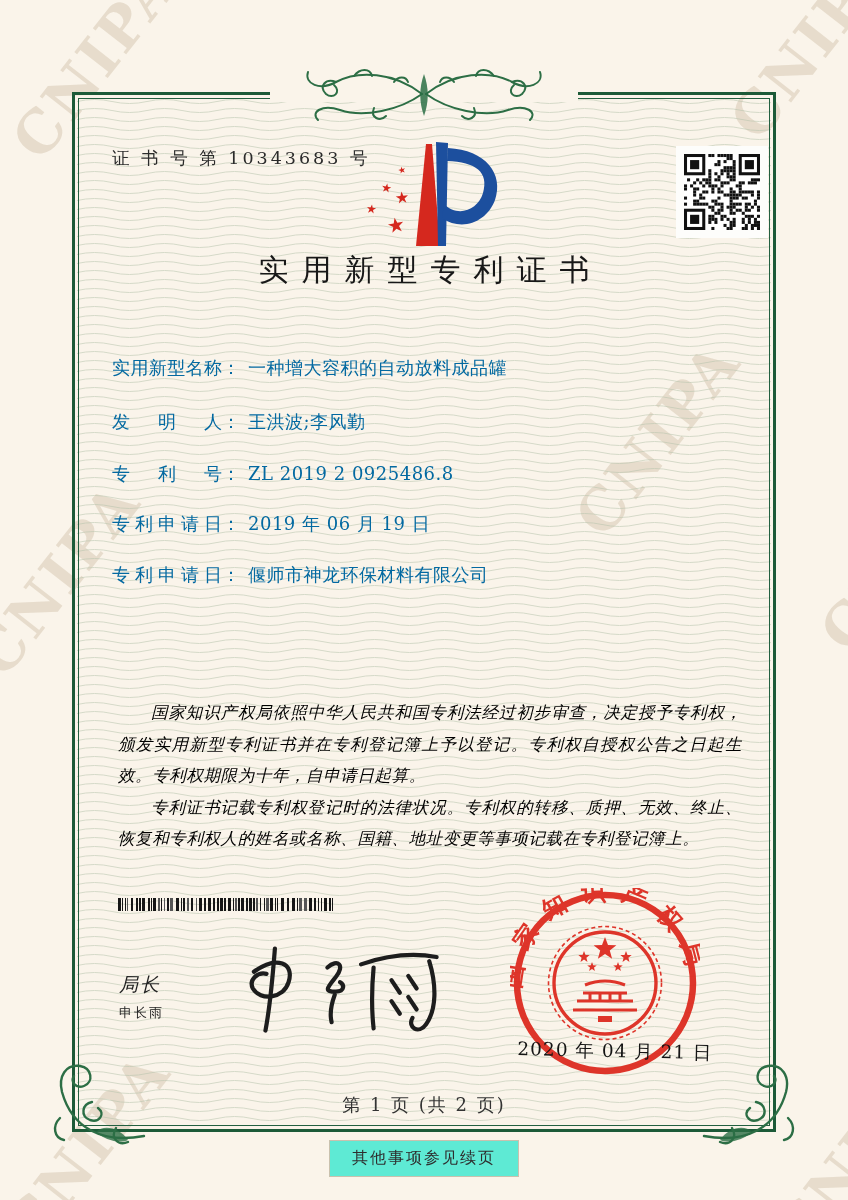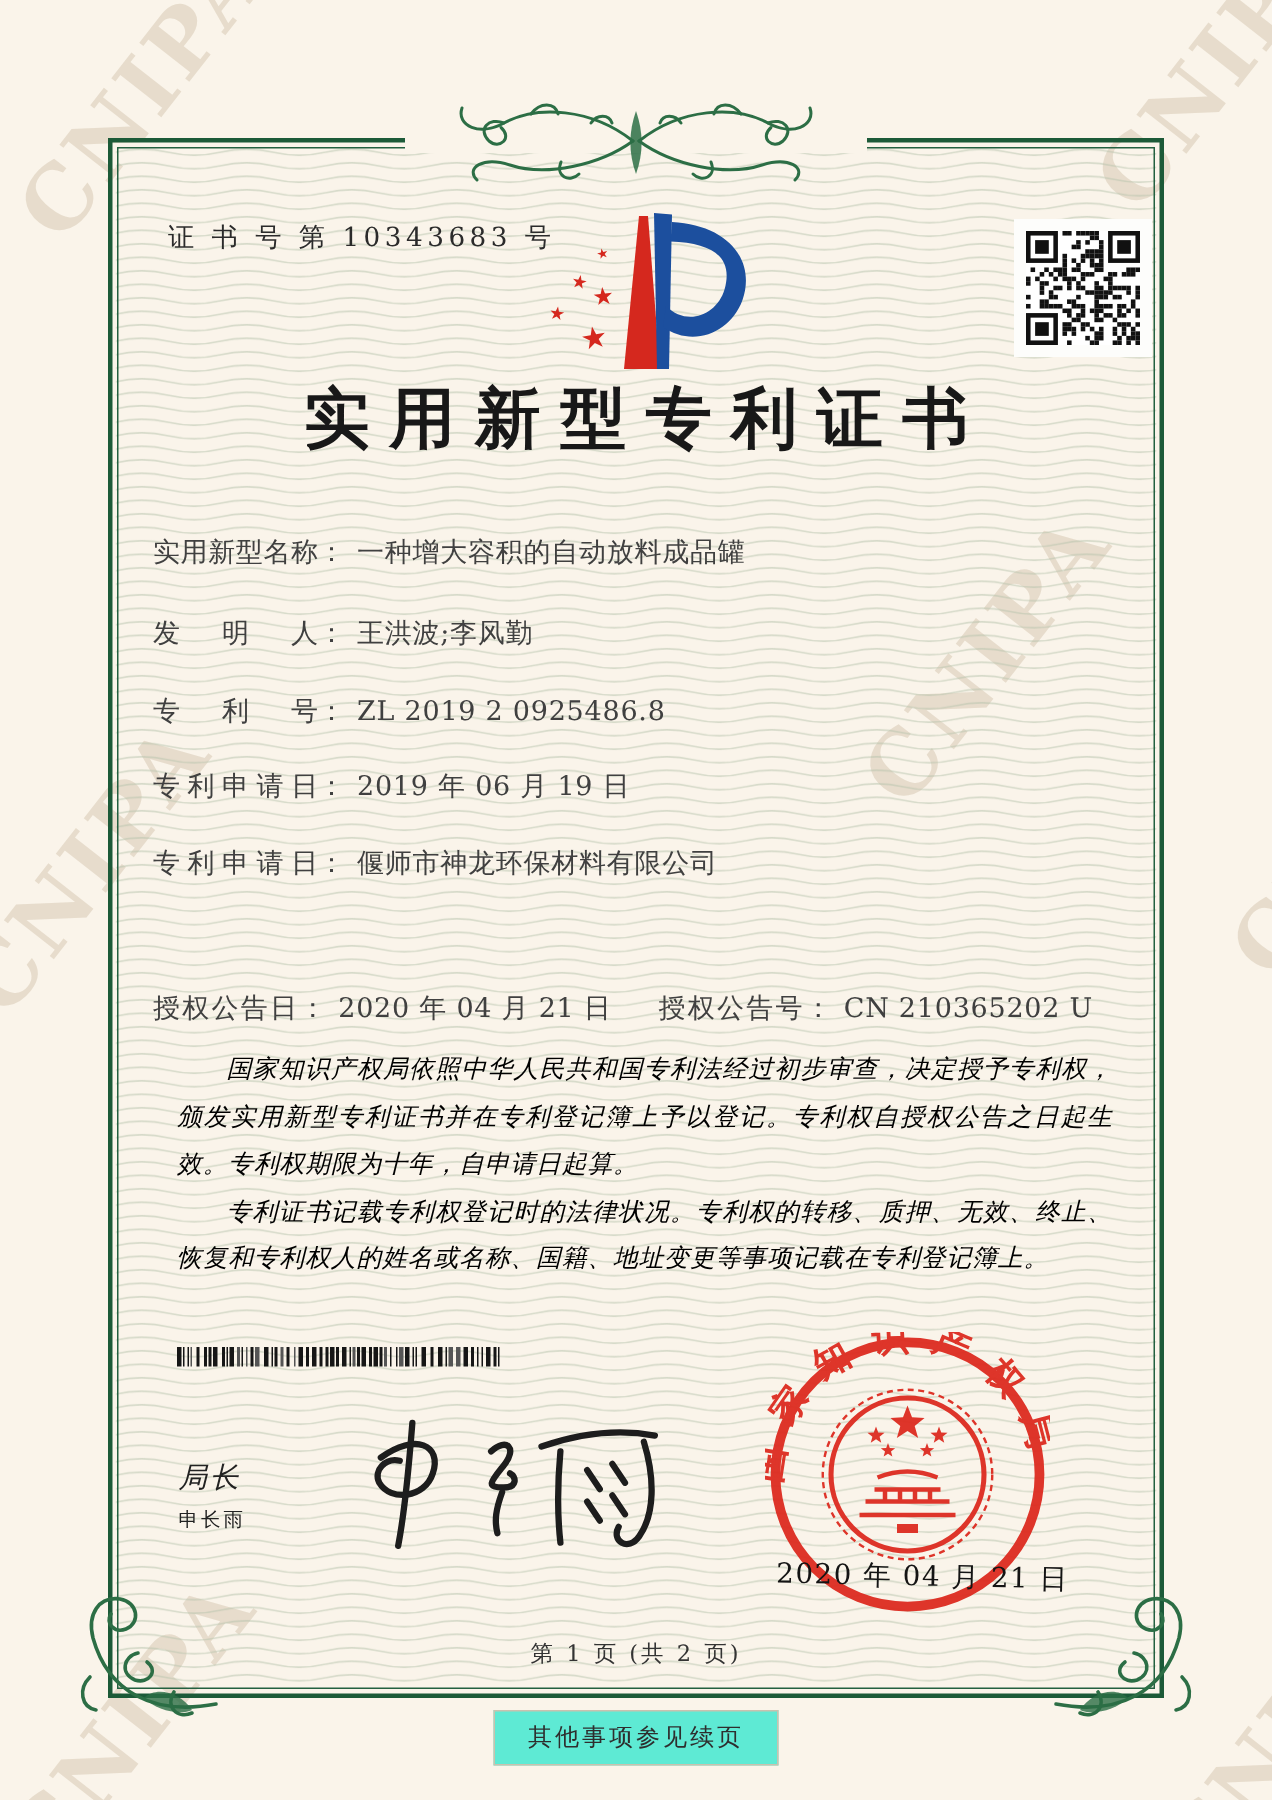--- a/index.html
+++ b/index.html
@@ -17,45 +17,45 @@
       border:3px solid #1c5a38;z-index:3;}
   .frame-inner{position:absolute;left:3px;top:3px;right:3px;bottom:3px;border:1px solid #236040;}
   .ornament{position:absolute;z-index:4;}
 
   
   #cert-no{position:absolute;left:112px;top:146px;font-size:17.5px;letter-spacing:3px;color:#2b2b2b;z-index:5;}
   #logo{position:absolute;left:388px;top:140px;width:120px;height:112px;z-index:5;}
   .logo-star{position:absolute;color:#d5281e;z-index:6;line-height:1;}
   #qr-box{position:absolute;left:676px;top:146px;width:92px;height:92px;background:#fdfdfb;z-index:5;
       display:flex;align-items:center;justify-content:center;}
-  #title{position:absolute;left:0;top:250px;width:848px;text-align:center;font-size:44px;font-weight:bold;
+  #title{position:absolute;left:0;top:250px;width:848px;text-align:center;font-size:30px;font-weight:normal;
       letter-spacing:13px;text-indent:13px;color:#181818;z-index:5;}
 
   
-  .field-row{position:absolute;left:102px;width:645px;font-size:18px;color:#404040;z-index:5;white-space:nowrap;}
+  .field-row{position:absolute;left:112px;width:645px;font-size:18px;color:#0369a1;z-index:5;white-space:nowrap;}
   .flabel{display:inline-block;width:110px;text-align:justify;text-align-last:justify;}
   .fcolon{display:inline-block;margin-right:8px;}
   .fvalue{letter-spacing:.5px;}
   .glabel{letter-spacing:1.5px;}
   #grant-right{position:absolute;left:337px;top:0;}
 
   
   #paras{position:absolute;left:118px;top:697px;width:624px;z-index:5;}
   #paras p{margin:0;font-size:16.5px;line-height:31.5px;text-indent:2em;text-align:justify;
       color:#000000;font-style:italic;letter-spacing:.6px;}
 
   
   #barcode{position:absolute;left:118px;top:897px;width:220px;height:16px;z-index:5;}
   #director-title{position:absolute;left:119px;top:972px;font-size:19px;letter-spacing:2px;color:#222;z-index:5;font-style:italic;}
   #director-name{position:absolute;left:119px;top:1004px;font-size:13px;letter-spacing:2px;color:#222;z-index:5;}
   #signature{position:absolute;left:235px;top:938px;width:210px;height:100px;z-index:6;}
   #seal{position:absolute;left:510px;top:888px;width:190px;height:190px;z-index:5;opacity:.95;}
   #seal-date{position:absolute;left:515px;top:1038px;width:200px;text-align:center;font-size:18.5px;
       letter-spacing:1px;color:#141414;z-index:7;transform:rotate(1.2deg);}
-  #page-info{position:absolute;left:0;top:1093px;width:848px;text-align:center;font-size:15px;
+  #page-info{position:absolute;left:0;top:1093px;width:848px;text-align:center;font-size:18px;
       letter-spacing:2px;color:#333;z-index:5;}
   #cont-box{position:absolute;left:50%;transform:translateX(-50%);top:1140px;padding:7px 22px;
       border:1px solid #c9c1ae;background:#5eead4;font-size:16px;letter-spacing:2px;color:#2e2e2e;z-index:5;}
 </style>
 </head>
 <body>
 
 <div id="page">
 
   <div class="wm" style="left:-18px;top:28px;">CNIPA</div>
@@ -346,26 +346,20 @@
   <div class="field-row" style="top:462px;">
     <span class="flabel">专利号</span><span class="fcolon">：</span><span class="fvalue">ZL 2019 2 0925486.8</span>
   </div>
   <div class="field-row" style="top:512px;">
     <span class="flabel">专利申请日</span><span class="fcolon">：</span><span class="fvalue">2019 年 06 月 19 日</span>
   </div>
   <div class="field-row" style="top:563px;">
     <span class="flabel">专利申请日</span><span class="fcolon">：</span><span class="fvalue">偃师市神龙环保材料有限公司</span>
   </div>
 
-  <div class="field-row" style="top:660px;">
-    <span class="glabel">授权公告日</span><span class="fcolon">：</span><span class="fvalue">2020 年 04 月 21 日</span>
-    <span id="grant-right">
-      <span class="glabel">授权公告号</span><span class="fcolon">：</span><span class="fvalue">CN 210365202 U</span>
-    </span>
-  </div>
 
   <div id="paras">
     <p>国家知识产权局依照中华人民共和国专利法经过初步审查，决定授予专利权，颁发实用新型专利证书并在专利登记簿上予以登记。专利权自授权公告之日起生效。专利权期限为十年，自申请日起算。</p>
     <p>专利证书记载专利权登记时的法律状况。专利权的转移、质押、无效、终止、恢复和专利权人的姓名或名称、国籍、地址变更等事项记载在专利登记簿上。</p>
   </div>
 
   <div id="barcode"><svg id="bc-svg" width="220" height="16" xmlns="http://www.w3.org/2000/svg">
         <rect x="0" y="1" width="3" height="13" fill="#161616"></rect>
         <rect x="4" y="1" width="1" height="13" fill="#161616"></rect>
         <rect x="7" y="1" width="1" height="13" fill="#161616"></rect>

